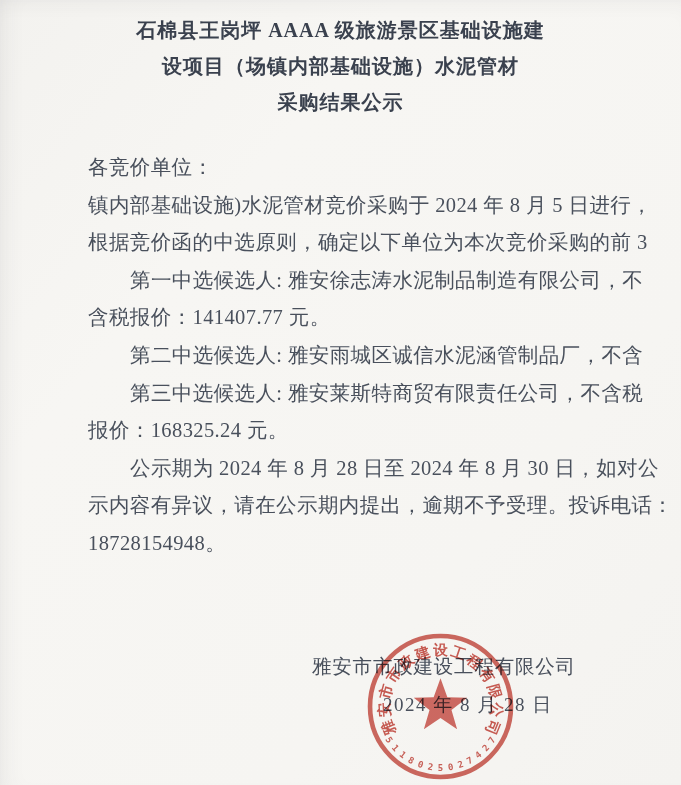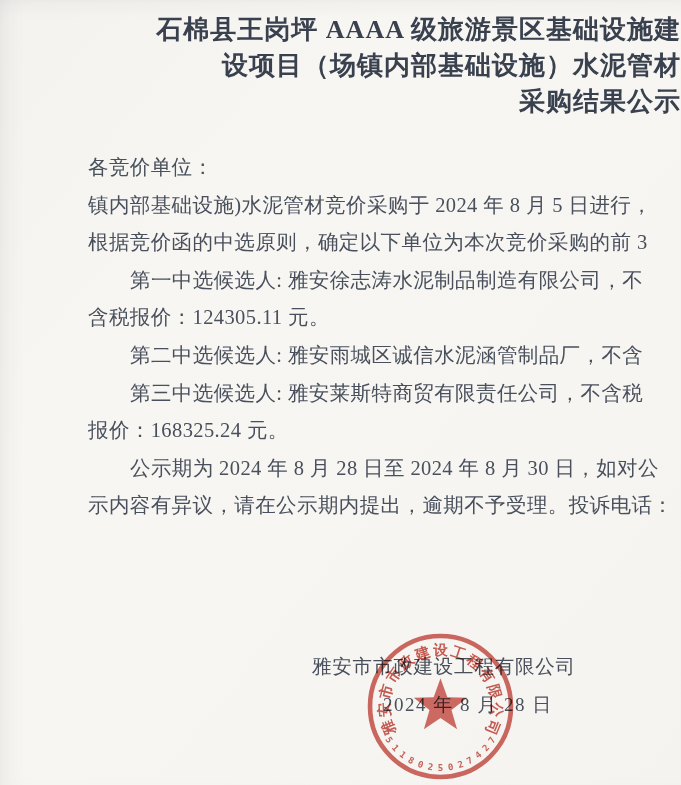--- a/index.html
+++ b/index.html
@@ -12,22 +12,22 @@
   .page{
     position:relative;
     width:681px;height:785px;
     background:linear-gradient(130deg,#f3f2ef 0%,#f7f6f3 30%,#f6f5f2 70%,#f4f3f0 100%);
     box-shadow:inset 20px 0 26px -20px rgba(60,60,65,.10),
                inset 0 16px 22px -16px rgba(60,60,65,.07);
     color:#49505c;
   }
   .title-block{
     position:absolute;top:12px;left:0;width:681px;
-    text-align:right;
-    font-size:26px;font-weight:bold;color:#3a414e;
+    text-align:center;
+    font-size:20px;font-weight:bold;color:#3a414e;
     line-height:36px;letter-spacing:1px;
   }
   .body-block{
     position:absolute;top:149px;left:88px;width:512px;
     font-size:20.5px;letter-spacing:.4px;
   }
   .body-line{
     height:37.6px;line-height:37.6px;
     white-space:nowrap;
   }
@@ -58,26 +58,27 @@
     <div>石棉县王岗坪 AAAA 级旅游景区基础设施建</div>
     <div>设项目（场镇内部基础设施）水泥管材</div>
     <div>采购结果公示</div>
   </div>
 
   <div class="body-block">
     <div class="body-line">各竞价单位：</div>
     <div class="body-line">镇内部基础设施)水泥管材竞价采购于 2024 年 8 月 5 日进行，</div>
     <div class="body-line">根据竞价函的中选原则，确定以下单位为本次竞价采购的前 3</div>
     <div class="body-line indent">第一中选候选人: 雅安徐志涛水泥制品制造有限公司，不</div>
-    <div class="body-line">含税报价：124305.11 元。</div>
+    <div class="body-line">含税报价：141407.77 元。</div>
     <div class="body-line indent">第二中选候选人: 雅安雨城区诚信水泥涵管制品厂，不含</div>
     <div class="body-line indent">第三中选候选人: 雅安莱斯特商贸有限责任公司，不含税</div>
     <div class="body-line">报价：168325.24 元。</div>
     <div class="body-line indent">公示期为 2024 年 8 月 28 日至 2024 年 8 月 30 日，如对公</div>
     <div class="body-line">示内容有异议，请在公示期内提出，逾期不予受理。投诉电话：</div>
+    <div class="body-line">18728154948。</div>
   </div>
 
   <div class="sig-company">雅安市市政建设工程有限公司</div>
   <div class="sig-date">2024 年 8 月 28 日</div>
 
   <svg class="seal" viewBox="0 0 150 150" xmlns="http://www.w3.org/2000/svg">
     <circle cx="75" cy="75" r="70"></circle>
     <polygon points="75,47 68.2,65.7 48.4,66.3 64.1,78.6 58.5,97.7 75,86.5 91.5,97.7 85.9,78.6 101.6,66.3 81.8,65.7"></polygon>
     <g class="seal-arc">
         <text x="75" y="24" text-anchor="middle" font-size="14.5" transform="rotate(-112 75 75)">雅</text>

